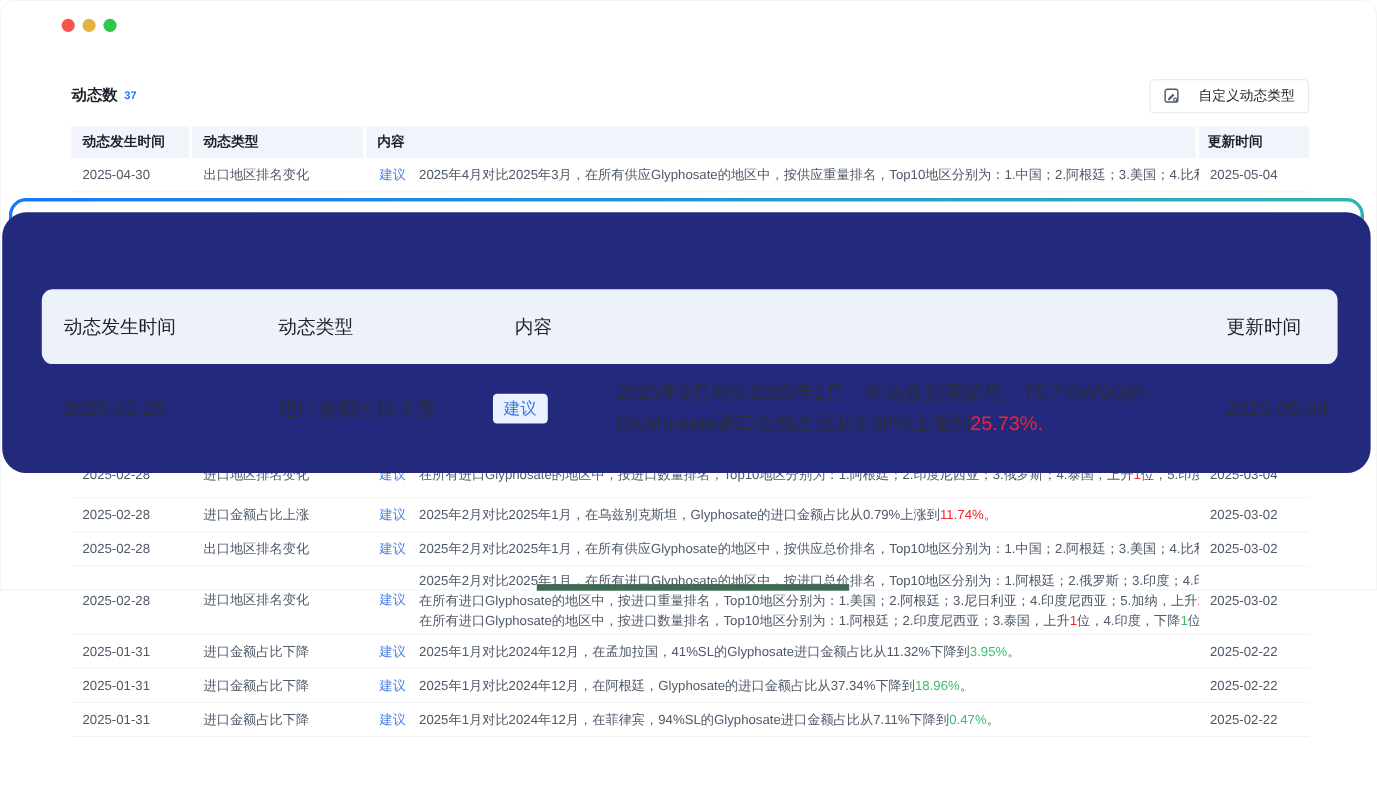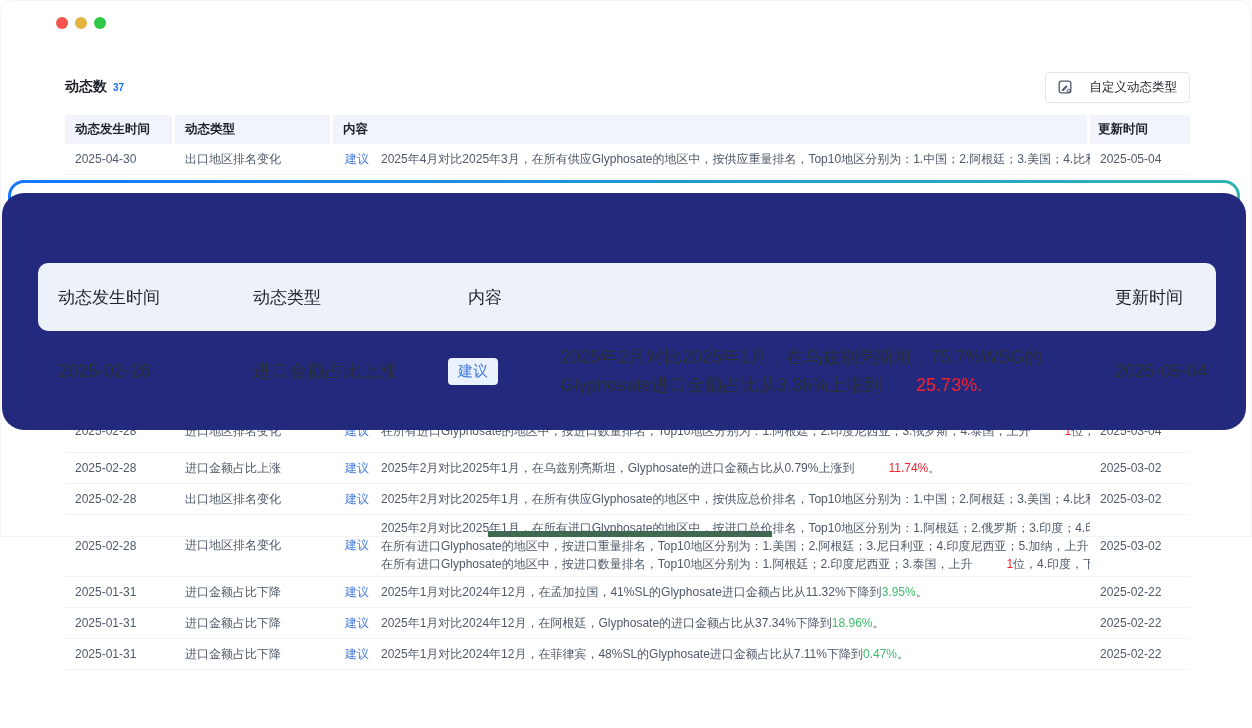--- a/index.html
+++ b/index.html
@@ -36,21 +36,21 @@
   .thead .cell:last-child{border-right:none;padding-left:8px;}
   .trow{display:grid;grid-template-columns:110px 158px 1fr 100px;align-items:center;height:31px;
     border-bottom:1px solid #f2f3f5;}
   .trow.cut{height:43px;}
   .trow.tall{height:62px;}
   .trow .cell{padding-left:10px;white-space:nowrap;overflow:hidden;}
   .trow .content-cell{display:flex;align-items:center;padding-left:12px;overflow:hidden;}
   .tag{color:#4a7fe0;font-size:12px;flex:0 0 auto;margin-right:12px;cursor:pointer;}
   .lines{flex:1;min-width:0;}
   .line{line-height:18px;white-space:nowrap;overflow:hidden;}
-  .rise{color:var(--rise);margin-left:34px;}
+  .rise{color:var(--rise);}
   .fall{color:var(--fall);}
   .rows-bottom{position:absolute;left:65px;top:410px;width:1125px;font-size:12px;z-index:1;}
   
   .overlay{position:absolute;left:8px;top:180px;width:1232px;height:242px;z-index:10;
     border-radius:16px;border:3px solid transparent;
     background:linear-gradient(#fff,#fff) padding-box,
                linear-gradient(90deg,#1677ff 0%,#2fb3b3 100%) border-box;}
   .overlay::before{content:"";position:absolute;z-index:-1;inset:10px -9px -11px -9px;
     background:var(--ov-shadow);border-radius:22px;}
   .ov-title{margin:28px 0 0 27px;font-size:20px;font-weight:700;color:var(--accent);}
@@ -127,21 +127,21 @@
           </div>
         </div>
         <div class="cell c-upd">2025-03-04</div>
       </div>
       <div class="trow">
         <div class="cell">2025-02-28</div>
         <div class="cell">进口金额占比上涨</div>
         <div class="cell content-cell">
           <span class="tag">建议</span>
           <div class="lines">
-            <div class="line"><span>2025年2月对比2025年1月，在乌兹别亮斯坦，Glyphosate的进口金额占比从0.79%上涨到</span><span class="rise">11.74%</span><span>。</span></div>
+            <div class="line"><span>2025年2月对比2025年1月，在乌兹别克斯坦，Glyphosate的进口金额占比从0.79%上涨到</span><span class="rise">11.74%</span><span>。</span></div>
           </div>
         </div>
         <div class="cell c-upd">2025-03-02</div>
       </div>
       <div class="trow">
         <div class="cell">2025-02-28</div>
         <div class="cell">出口地区排名变化</div>
         <div class="cell content-cell">
           <span class="tag">建议</span>
           <div class="lines">
@@ -184,21 +184,21 @@
           </div>
         </div>
         <div class="cell c-upd">2025-02-22</div>
       </div>
       <div class="trow">
         <div class="cell">2025-01-31</div>
         <div class="cell">进口金额占比下降</div>
         <div class="cell content-cell">
           <span class="tag">建议</span>
           <div class="lines">
-            <div class="line"><span>2025年1月对比2024年12月，在菲律宾，48%SL的Glyphosate进口金额占比从7.11%下降到</span><span class="fall">0.47%</span><span>。</span></div>
+            <div class="line"><span>2025年1月对比2024年12月，在菲律宾，94%SL的Glyphosate进口金额占比从7.11%下降到</span><span class="fall">0.47%</span><span>。</span></div>
           </div>
         </div>
         <div class="cell c-upd">2025-02-22</div>
       </div>
     </div>
 
   <div class="overlay">
     <div class="ov-table">
       <div class="ov-head">
         <div class="cell">动态发生时间</div>

